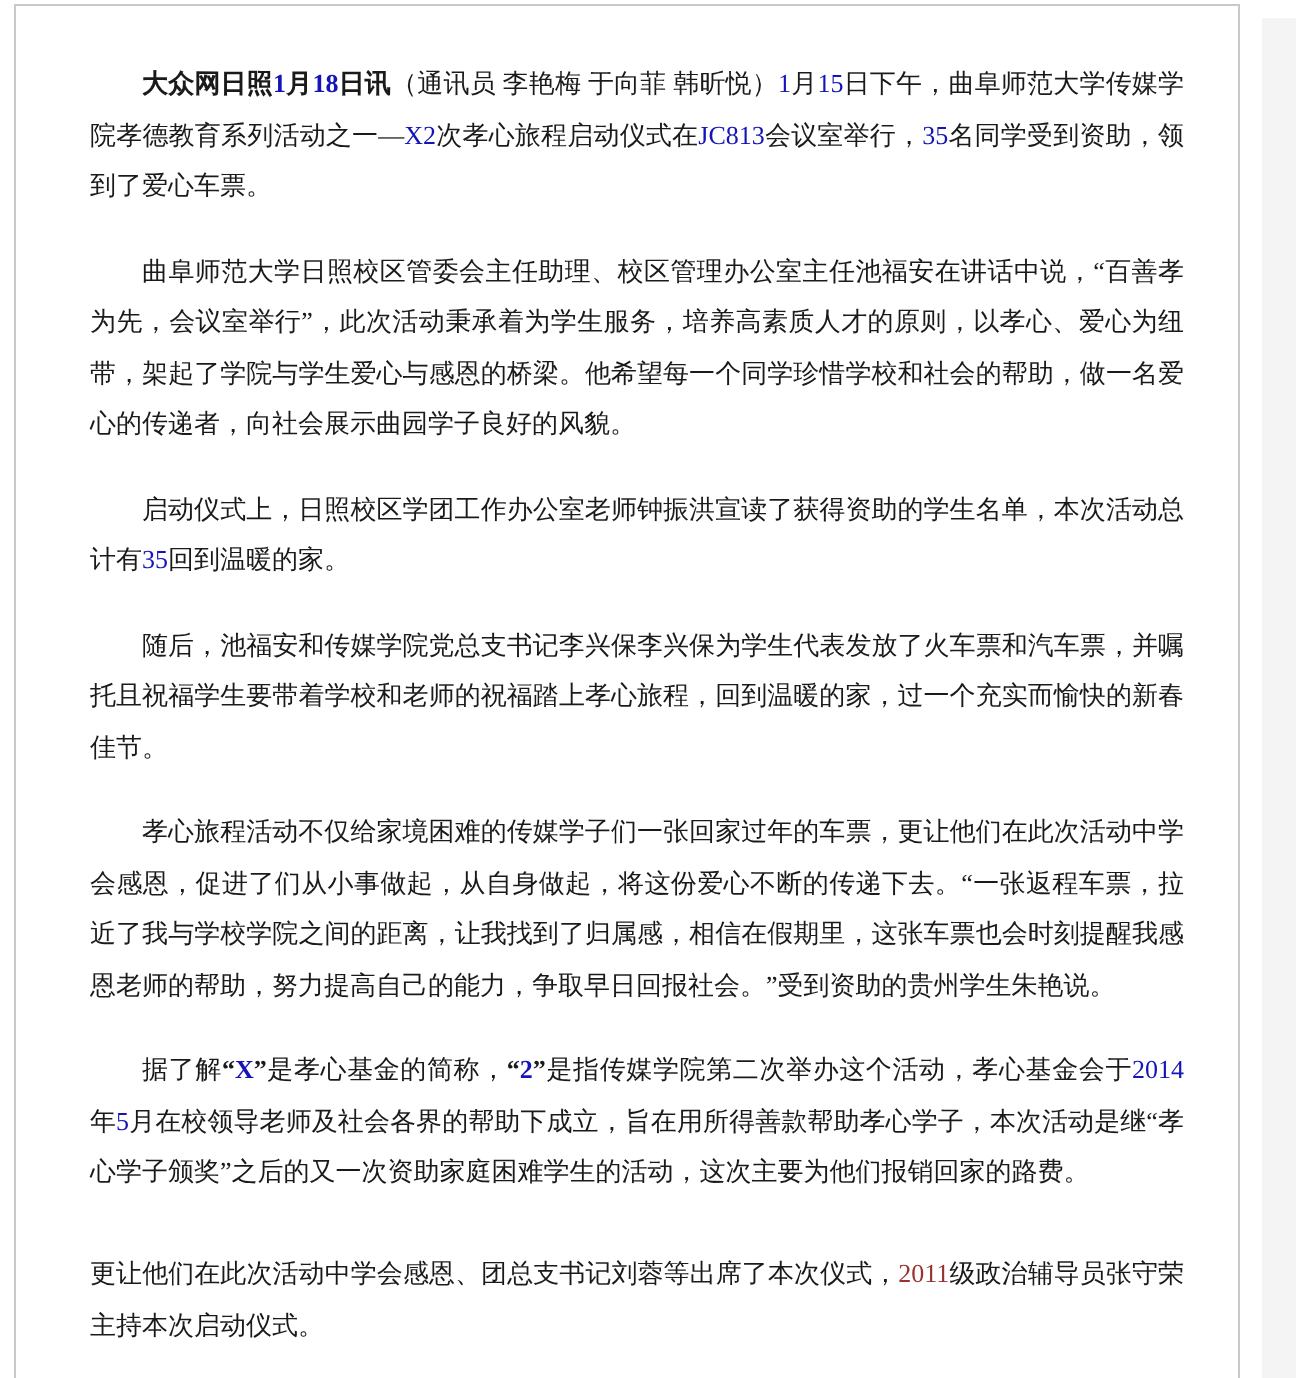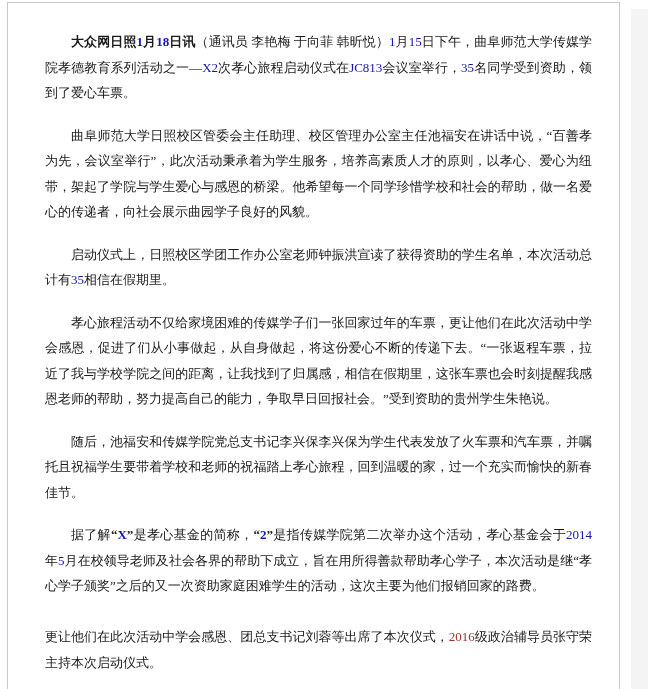--- a/index.html
+++ b/index.html
@@ -66,24 +66,24 @@
 </style>
 </head>
 <body>
 
 <div class="page">
   <div class="side-strip"></div>
   <div class="content-box">
     <div class="article">
         <p class="indent"><span class="seg-b">大众网日照</span><span class="seg-numb">1</span><span class="seg-b">月</span><span class="seg-numb">18</span><span class="seg-b">日讯</span><span class="seg-n">（通讯员 李艳梅 于向菲 韩昕悦）</span><span class="seg-num">1</span><span class="seg-n">月</span><span class="seg-num">15</span><span class="seg-n">日下午，曲阜师范大学传媒学院孝德教育系列活动之一—</span><span class="seg-num">X2</span><span class="seg-n">次孝心旅程启动仪式在</span><span class="seg-num">JC813</span><span class="seg-n">会议室举行，</span><span class="seg-num">35</span><span class="seg-n">名同学受到资助，领到了爱心车票。</span></p>
         <p class="indent"><span class="seg-n">曲阜师范大学日照校区管委会主任助理、校区管理办公室主任池福安在讲话中说，“百善孝为先，会议室举行”，此次活动秉承着为学生服务，培养高素质人才的原则，以孝心、爱心为纽带，架起了学院与学生爱心与感恩的桥梁。他希望每一个同学珍惜学校和社会的帮助，做一名爱心的传递者，向社会展示曲园学子良好的风貌。</span></p>
-        <p class="indent"><span class="seg-n">启动仪式上，日照校区学团工作办公室老师钟振洪宣读了获得资助的学生名单，本次活动总计有</span><span class="seg-num">35</span><span class="seg-n">相信在假期里。</span></p>
+        <p class="indent"><span class="seg-n">启动仪式上，日照校区学团工作办公室老师钟振洪宣读了获得资助的学生名单，本次活动总计有</span><span class="seg-num">35</span><span class="seg-n">回到温暖的家。</span></p>
+        <p class="indent"><span class="seg-n">随后，池福安和传媒学院党总支书记李兴保李兴保为学生代表发放了火车票和汽车票，并嘱托且祝福学生要带着学校和老师的祝福踏上孝心旅程，回到温暖的家，过一个充实而愉快的新春佳节。</span></p>
         <p class="indent"><span class="seg-n">孝心旅程活动不仅给家境困难的传媒学子们一张回家过年的车票，更让他们在此次活动中学会感恩，促进了们从小事做起，从自身做起，将这份爱心不断的传递下去。“一张返程车票，拉近了我与学校学院之间的距离，让我找到了归属感，相信在假期里，这张车票也会时刻提醒我感恩老师的帮助，努力提高自己的能力，争取早日回报社会。”受到资助的贵州学生朱艳说。</span></p>
-        <p class="indent"><span class="seg-n">随后，池福安和传媒学院党总支书记李兴保李兴保为学生代表发放了火车票和汽车票，并嘱托且祝福学生要带着学校和老师的祝福踏上孝心旅程，回到温暖的家，过一个充实而愉快的新春佳节。</span></p>
         <p class="indent"><span class="seg-n">据了解</span><span class="seg-b">“</span><span class="seg-numb">X</span><span class="seg-b">”</span><span class="seg-n">是孝心基金的简称，</span><span class="seg-b">“</span><span class="seg-numb">2</span><span class="seg-b">”</span><span class="seg-n">是指传媒学院第二次举办这个活动，孝心基金会于</span><span class="seg-num">2014</span><span class="seg-n">年</span><span class="seg-num">5</span><span class="seg-n">月在校领导老师及社会各界的帮助下成立，旨在用所得善款帮助孝心学子，本次活动是继“孝心学子颁奖”之后的又一次资助家庭困难学生的活动，这次主要为他们报销回家的路费。</span></p>
-        <p class=" gap"><span class="seg-n">更让他们在此次活动中学会感恩、团总支书记刘蓉等出席了本次仪式，</span><span class="seg-red">2016</span><span class="seg-n">级政治辅导员张守荣主持本次启动仪式。</span></p>
+        <p class=" gap"><span class="seg-n">更让他们在此次活动中学会感恩、团总支书记刘蓉等出席了本次仪式，</span><span class="seg-red">2011</span><span class="seg-n">级政治辅导员张守荣主持本次启动仪式。</span></p>
       </div>
     <div class="footer">
       <div class="footer-line">初审编辑：张丽</div>
       <div class="footer-line">责任编辑：崔维成</div>
     </div>
   </div>
 </div>
 
 </body></html>

